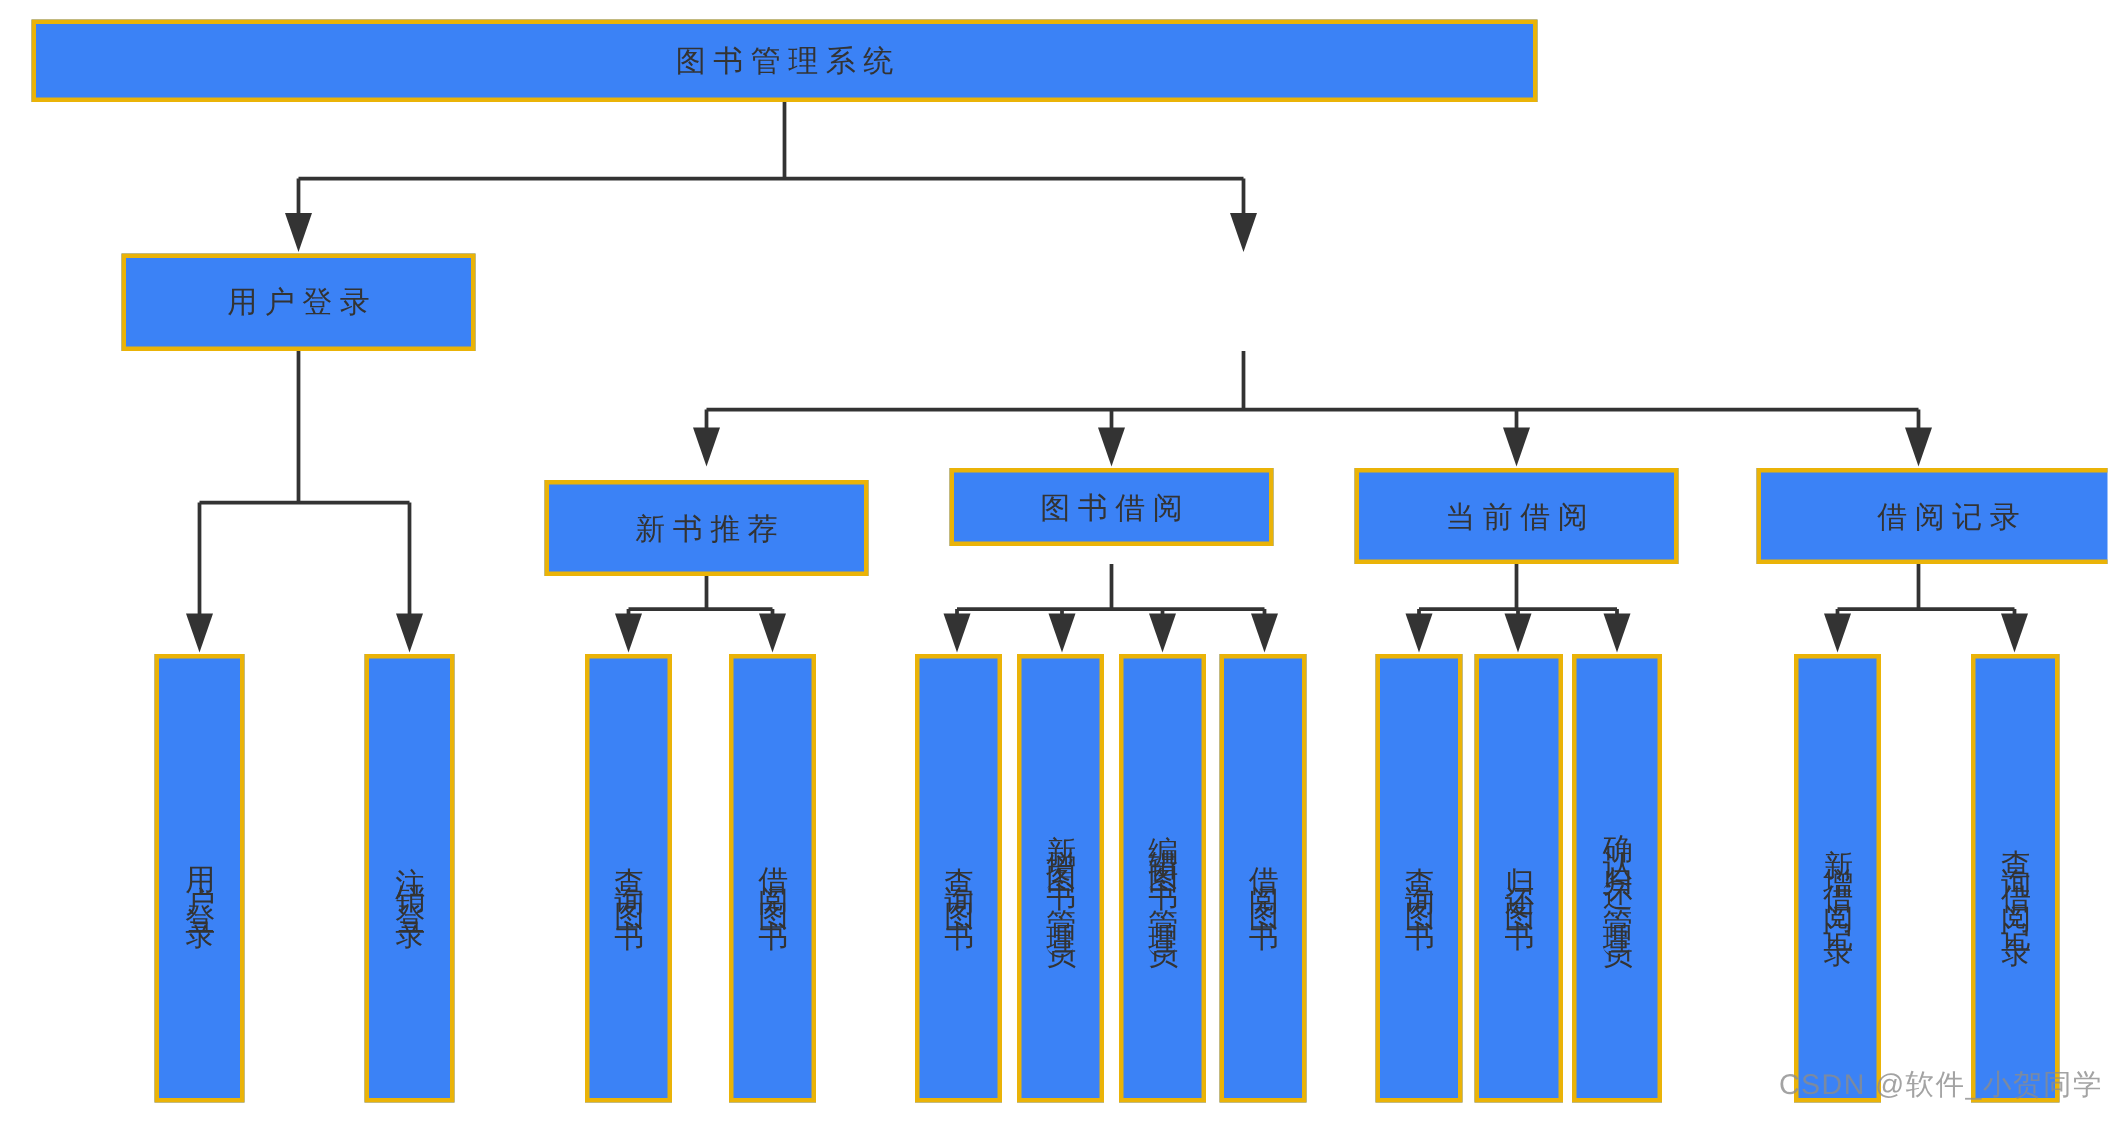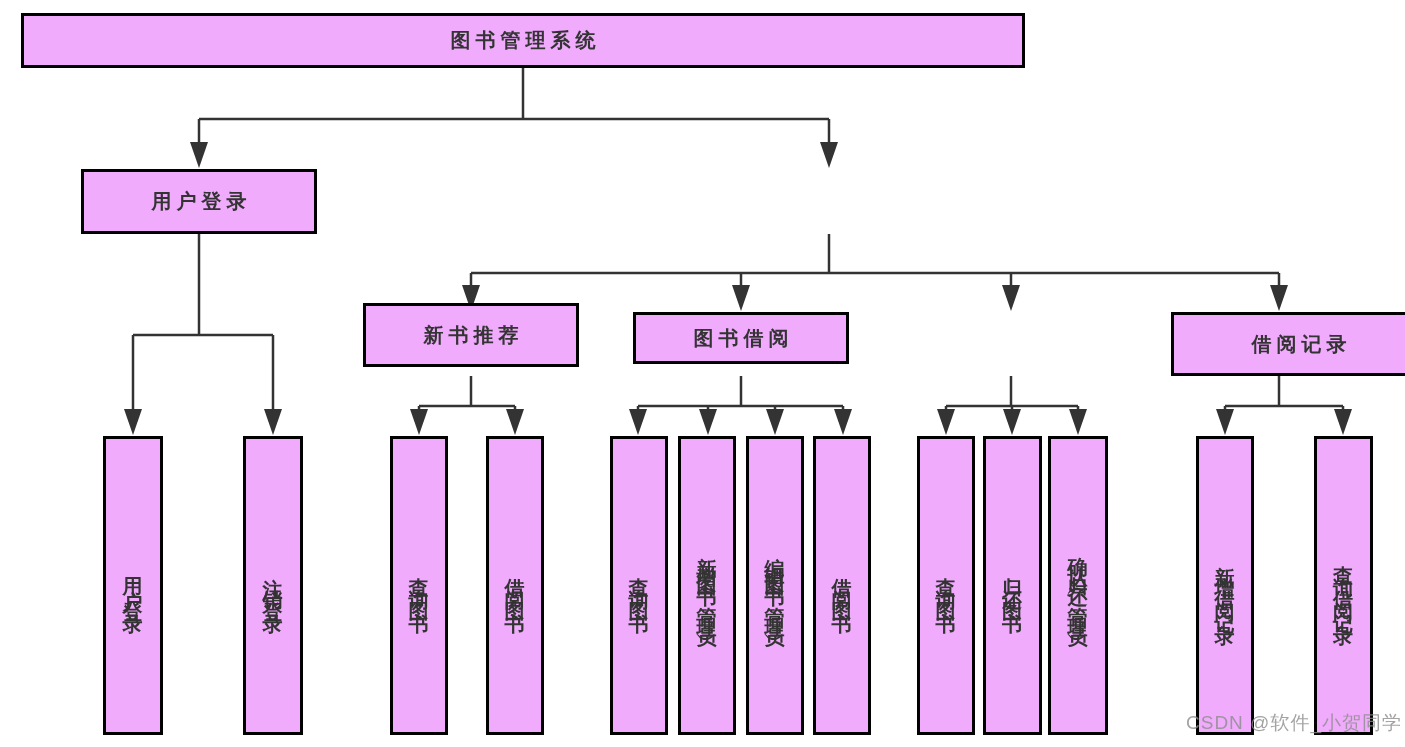--- a/index.html
+++ b/index.html
@@ -6,24 +6,23 @@
   body{
     width:1405px;height:747px;overflow:hidden;
     font-family:"Liberation Sans","DejaVu Sans",sans-serif;
   }
   .canvas{position:relative;width:1405px;height:747px;background:#ffffff;}
   .links{position:absolute;left:0;top:0;width:1405px;height:747px;}
   .links line{stroke:#333333;stroke-width:2.5;}
   .links .ah{fill:#333333;}
   .box{
     position:absolute;box-sizing:border-box;
-    background:#f0abfc;border:3px solid #000000;
+    background:#3b82f6;border:3px solid #eab308;
     display:flex;align-items:center;justify-content:center;
     color:#333333;
-    font-weight:bold;
   }
   .h{font-size:20px;letter-spacing:5px;text-indent:5px;white-space:nowrap;}
   .v{
     writing-mode:vertical-rl;text-orientation:mixed;
     font-size:20px;letter-spacing:12px;line-height:1;
   }
   .v.long{letter-spacing:10px;}
   .watermark{
     position:absolute;left:1186px;top:710px;
     font-size:19px;color:rgba(140,140,140,0.8);
@@ -115,25 +114,28 @@
   </svg>
 
   <div class="box h" style="left:21px;top:13px;width:1004px;height:55px">
     <span>图书管理系统</span>
   </div>
 
   <div class="box h" style="left:81px;top:169px;width:236px;height:65px">
     <span>用户登录</span>
   </div>
 
-  <div class="box h" style="left:363px;top:303px;width:216px;height:64px">
+  <div class="box h" style="left:363px;top:320px;width:216px;height:64px">
     <span>新书推荐</span>
   </div>
   <div class="box h" style="left:633px;top:312px;width:216px;height:52px">
     <span>图书借阅</span>
+  </div>
+  <div class="box h" style="left:903px;top:312px;width:216px;height:64px">
+    <span>当前借阅</span>
   </div>
   <div class="box h" style="left:1171px;top:312px;width:256px;height:64px">
     <span>借阅记录</span>
   </div>
 
   <div class="box v" style="left:103px;top:436px;width:60px;height:299px">
     <span>用户登录</span>
   </div>
   <div class="box v" style="left:243px;top:436px;width:60px;height:299px">
     <span>注销登录</span>

